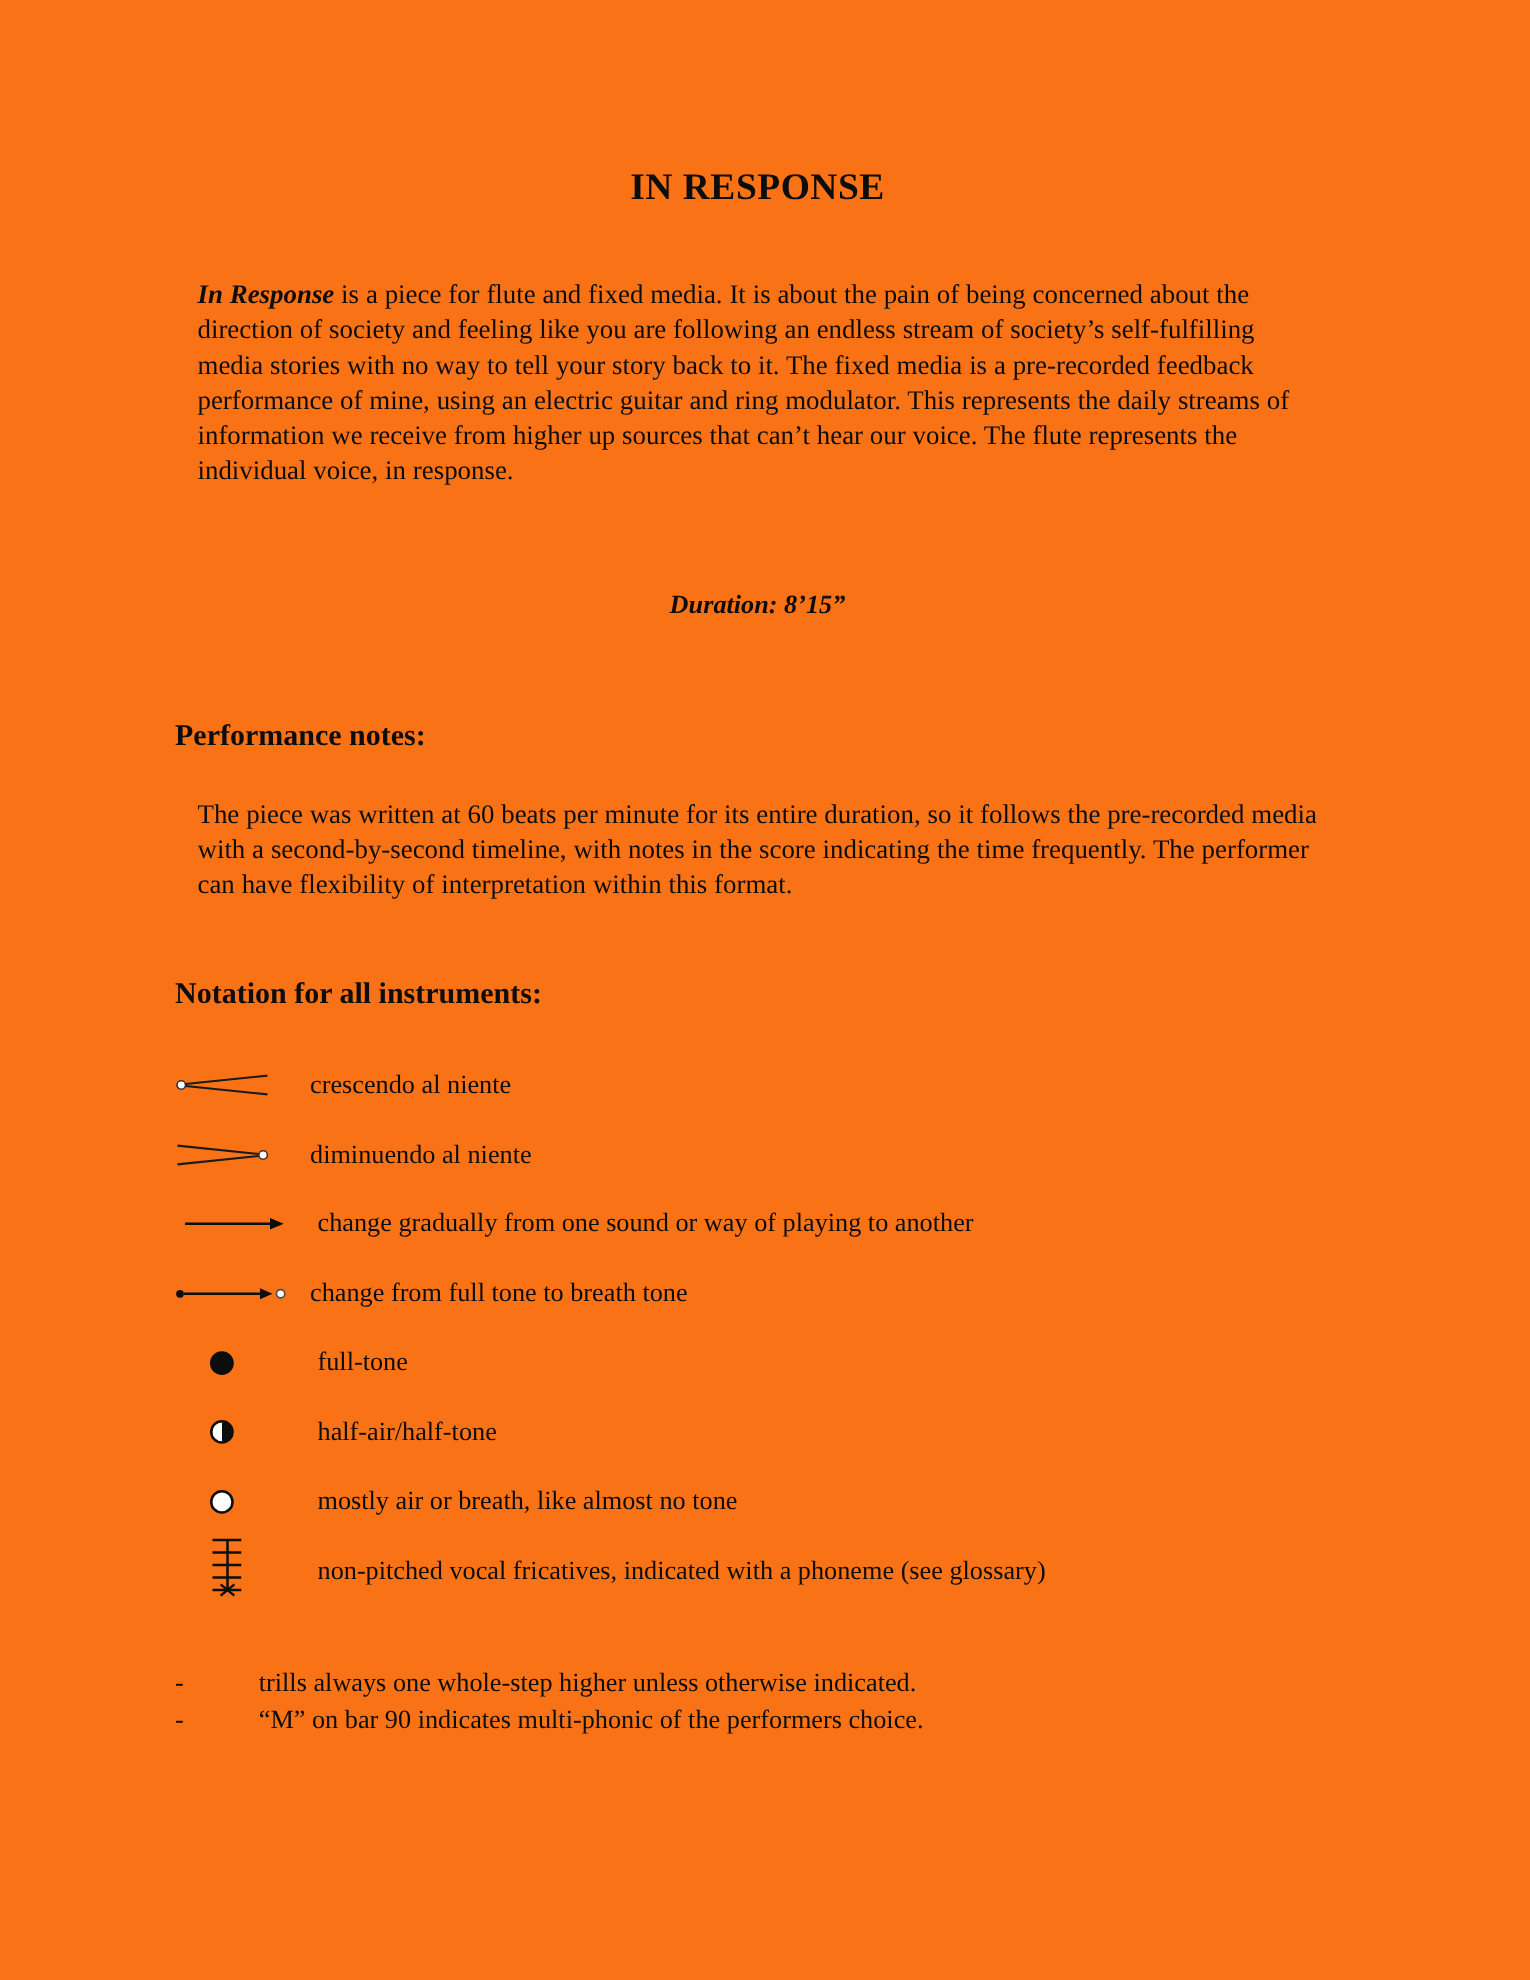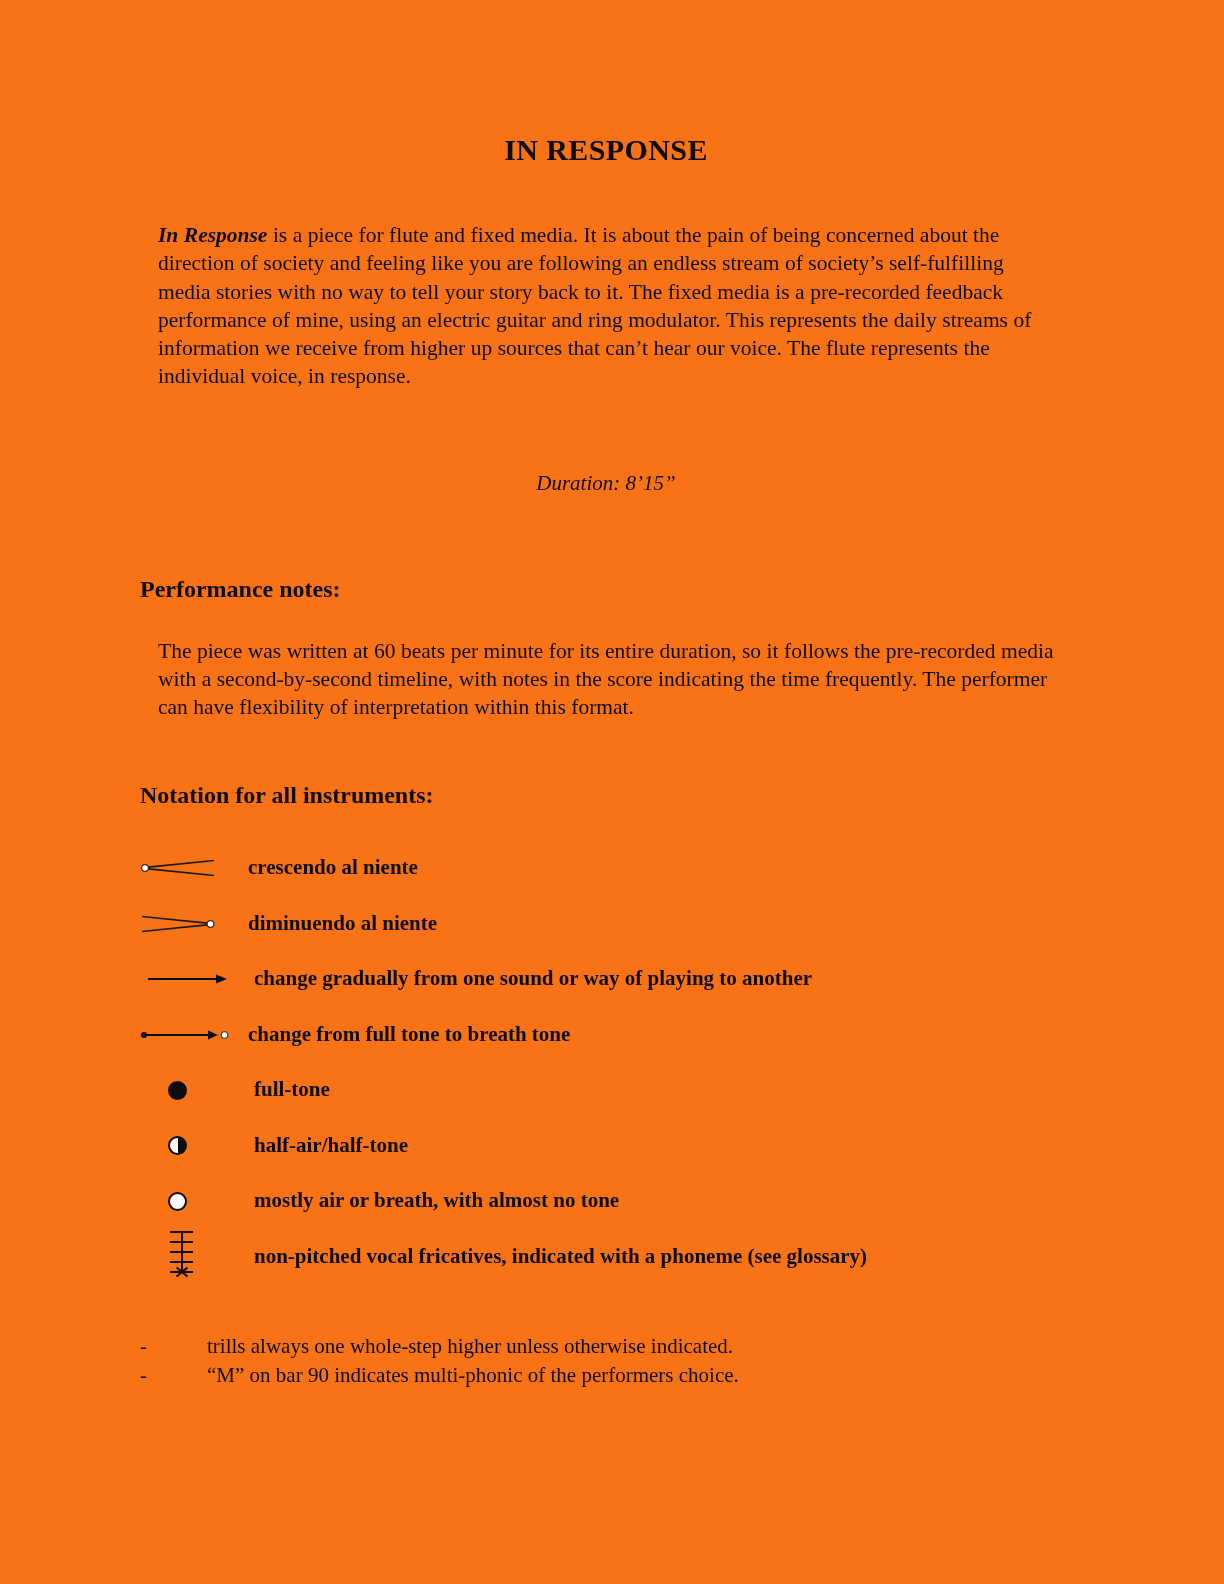--- a/index.html
+++ b/index.html
@@ -59,41 +59,41 @@
 
   .p-intro { margin-top: 55px; }
 
   
   .duration {
     text-align: center;
     font-style: italic;
     font-size: 21px;
     margin: 0;
     padding-top: 62px;
+    font-weight: bold;
   }
 
   
   .section-heading {
     font-size: 24px;
     font-weight: bold;
     margin: 0;
     line-height: 1.2;
   }
   .h-perf { padding-top: 79px; }
   .p-tempo { margin-top: 33px; }
   .p-letters { margin-top: 53px; }
   .h-notation { padding-top: 42px; }
 
   
   .notation-list {
     margin: 0;
     padding: 0;
     list-style: none;
     padding-top: 30px;
-    font-weight: bold;
   }
   .notation-row {
     display: flex;
     align-items: center;
     height: 55.5px;
   }
   .sym-cell {
     width: 108px;
     flex: 0 0 108px;
     display: flex;
@@ -232,21 +232,21 @@
         <span class="sym-cell indent">
           <span class="circ circ-half"></span>
         </span>
         <span class="sym-label lbl-pad-b">half-air/half-tone</span>
       </li>
 
       <li class="notation-row">
         <span class="sym-cell indent">
           <span class="circ circ-open"></span>
         </span>
-        <span class="sym-label lbl-pad-b">mostly air or breath, with almost no tone</span>
+        <span class="sym-label lbl-pad-b">mostly air or breath, like almost no tone</span>
       </li>
 
       <li class="notation-row">
         <span class="sym-cell indent">
           <svg width="30" height="58" viewBox="0 0 30 58" aria-hidden="true">
             <line x1="2" y1="4" x2="25" y2="4" stroke="#0d0d0d" stroke-width="2"></line>
             <line x1="2" y1="14" x2="25" y2="14" stroke="#0d0d0d" stroke-width="2"></line>
             <line x1="2" y1="24" x2="25" y2="24" stroke="#0d0d0d" stroke-width="2"></line>
             <line x1="2" y1="34" x2="25" y2="34" stroke="#0d0d0d" stroke-width="2"></line>
             <line x1="2" y1="44" x2="25" y2="44" stroke="#0d0d0d" stroke-width="2"></line>

